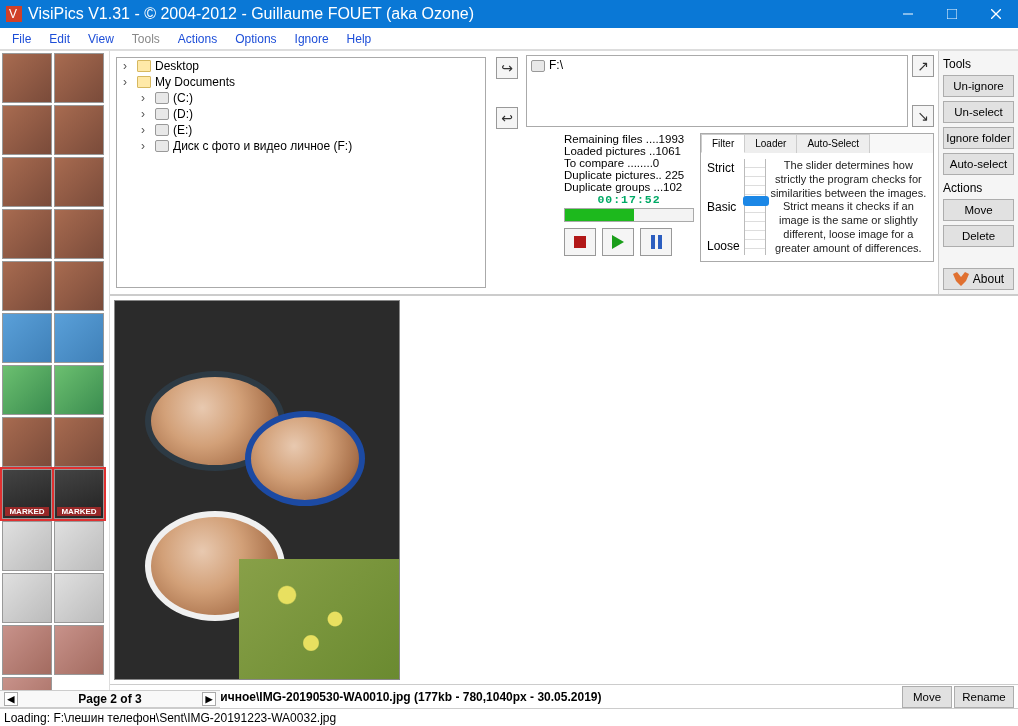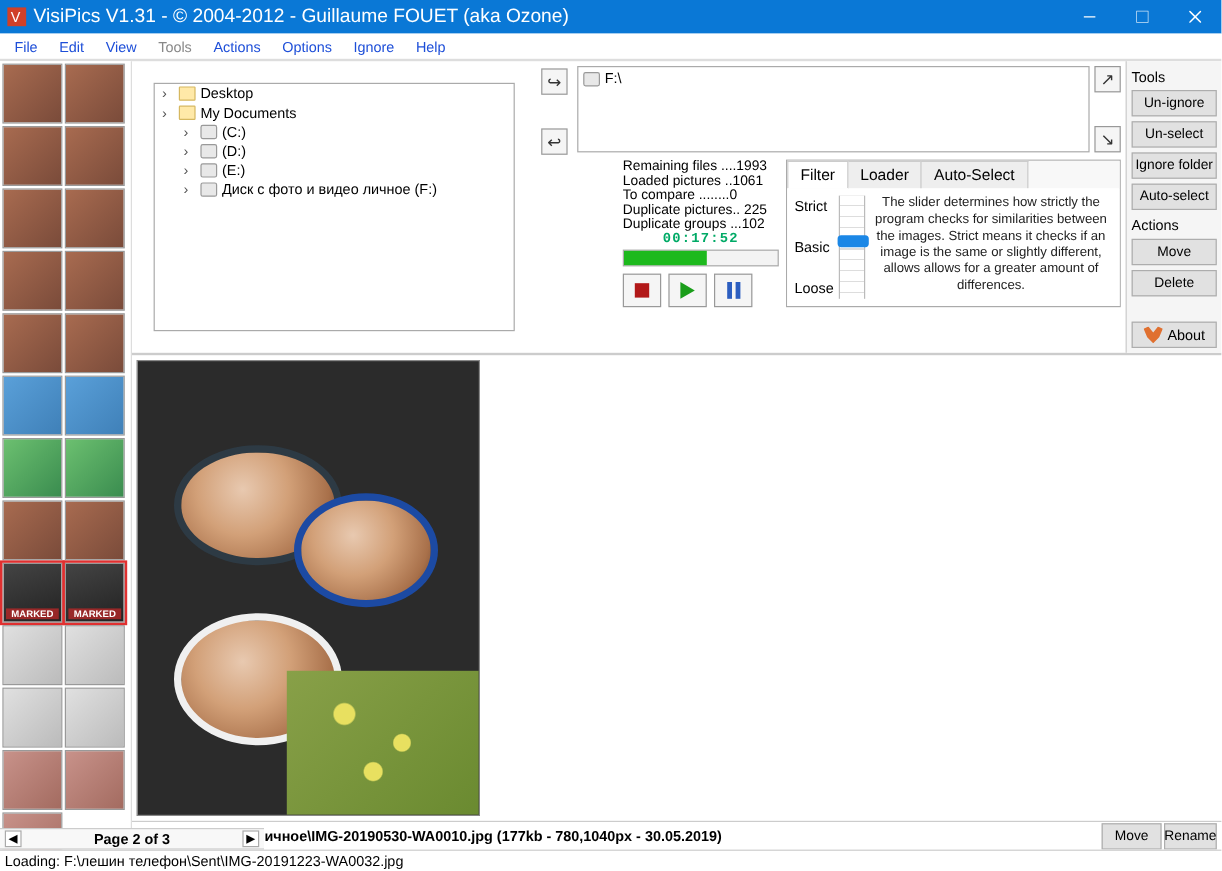--- a/index.html
+++ b/index.html
@@ -21,21 +21,21 @@
 .thumb.g3 { background: linear-gradient(135deg,#6cc070,#3a8c4f); }
 .thumb.g4 { background: linear-gradient(160deg,#444,#222); }
 .thumb.mark { outline: 2px solid #e03030; }
 .thumb.mark::after { content: "MARKED"; position: absolute; bottom: 2px; left: 2px; right: 2px; font-size: 8px; color: #fff; background: rgba(200,40,40,.7); text-align: center; font-weight: bold; }
 .thumb.g5 { background: linear-gradient(135deg,#e0e0e0,#bbb); }
 .thumb.g6 { background: linear-gradient(135deg,#c8928a,#a36b60); }
 .pager { height: 18px; border-top: 1px solid #ccc; border-bottom: 1px solid #ccc; display: flex; align-items: center; justify-content: space-between; padding: 0 4px; font-weight: bold; background: #f8f8f8; }
 .arrow { width: 14px; height: 14px; border: 1px solid #aaa; display: flex; align-items: center; justify-content: center; font-size: 9px; background: #fff; }
 .mid { flex: 1; display: flex; flex-direction: column; min-width: 0; }
 .toprow { display: flex; height: 260px; border-bottom: 1px solid #ccc; }
-.treewrap { width: 301px; border: 1px solid #aaa; margin: 18px; background: #fff; overflow: auto; }
+.treewrap { width: 370px; border: 1px solid #aaa; margin: 6px; background: #fff; overflow: auto; }
 .treewrap ul { list-style: none; padding-left: 18px; }
 .treewrap > ul { padding-left: 6px; }
 .treewrap li { padding: 1px 0; display: flex; align-items: center; gap: 4px; white-space: nowrap; }
 .treewrap li.has::before { content: "›"; width: 10px; color: #555; }
 .treewrap li.open::before { content: "⌄"; width: 10px; color: #555; }
 .foldericon { width: 14px; height: 12px; background: #ffe9a8; border: 1px solid #d6b860; border-radius: 1px; display: inline-block; }
 .pcicon { width: 14px; height: 12px; background: #dce8f5; border: 1px solid #8aa; display: inline-block; }
 .driveicon { width: 14px; height: 12px; background: #e8e8e8; border: 1px solid #999; border-radius: 2px; display: inline-block; }
 .addbtns { width: 30px; display: flex; flex-direction: column; align-items: center; justify-content: flex-start; padding-top: 6px; gap: 28px; }
 .smallbtn { width: 22px; height: 22px; border: 1px solid #999; background: #f5f5f5; display: flex; align-items: center; justify-content: center; font-size: 14px; color: #333; }
@@ -51,21 +51,21 @@
 .progress { height: 14px; border: 1px solid #aaa; background: #f3f3f3; margin-top: 2px; position: relative; }
 .progress .fill { position: absolute; left: 0; top: 0; bottom: 0; width: 54%; background: #1db91d; }
 .playrow { display: flex; gap: 6px; margin-top: 6px; }
 .playbtn { width: 32px; height: 28px; border: 1px solid #999; background: #f5f5f5; display: flex; align-items: center; justify-content: center; }
 .stopic { width: 12px; height: 12px; background: #b21818; }
 .playic { width: 0; height: 0; border-left: 12px solid #1a9e1a; border-top: 7px solid transparent; border-bottom: 7px solid transparent; }
 .pauseic { display: flex; gap: 3px; }
 .pauseic span { width: 4px; height: 14px; background: #2c5ec0; }
 .tabs { border: 1px solid #aaa; flex: 1; display: flex; flex-direction: column; min-width: 0; }
 .tabhdr { display: flex; background: #f8f8f8; }
-.tab { padding: 3px 10px; border: 1px solid #ccc; border-bottom: none; margin-right: -1px; background: #eee; font-size: 13px; }
+.tab { padding: 3px 10px; border: 1px solid #ccc; border-bottom: none; margin-right: -1px; background: #eee; font-size: 10px; }
 .tab.active { background: #fff; border-bottom: 1px solid #fff; position: relative; z-index: 1; }
 .tabbody { flex: 1; display: flex; padding: 6px; gap: 4px; background: #fff; }
 .labels { display: flex; flex-direction: column; justify-content: space-between; font-size: 11.5px; padding: 2px 0; }
 .slider { width: 22px; background: repeating-linear-gradient(#fff,#fff 8px,#ddd 8px,#ddd 9px); position: relative; border-left: 1px solid #bbb; border-right: 1px solid #bbb; }
 .slider .thumb2 { position: absolute; left: -2px; width: 26px; height: 10px; background: #1b87e6; border-radius: 3px; top: 38%; }
 .desc { flex: 1; font-size: 11px; text-align: center; line-height: 1.25; color: #222; }
 .rightpanel { width: 80px; border-left: 1px solid #ccc; padding: 4px; display: flex; flex-direction: column; gap: 4px; background: #f5f5f5; }
 .section { font-size: 12px; color: #000; margin-top: 2px; }
 .btn { height: 22px; border: 1px solid #adadad; background: #e1e1e1; display: flex; align-items: center; justify-content: center; font-size: 11.5px; }
 .aboutbtn { display: flex; align-items: center; gap: 4px; justify-content: center; }
@@ -240,21 +240,21 @@
             </div>
             <div class="tabbody">
               <div class="labels">
                 <span>Strict</span>
                 <span>Basic</span>
                 <span>Loose</span>
               </div>
               <div class="slider">
                   <div class="thumb2"></div>
                 </div>
-              <div class="desc">The slider determines how strictly the program checks for similarities between the images. Strict means it checks if an image is the same or slightly different, allows allows for a greater amount of differences.</div>
+              <div class="desc">The slider determines how strictly the program checks for similarities between the images. Strict means it checks if an image is the same or slightly different, loose image for a greater amount of differences.</div>
             </div>
           </div>
         </div>
       </div>
 
       <div class="rightpanel">
         <div class="section">Tools</div>
         <div class="btn">Un-ignore</div>
         <div class="btn">Un-select</div>
         <div class="btn">Ignore folder</div>
@@ -279,21 +279,21 @@
         <div class="bucket b3"></div>
         <div class="flowers"></div>
       </div>
     </div>
 
     <div class="filestatus">
       <span class="label">F:</span>
       <span class="label">\Фото и видео личное\IMG-20190530-WA0010.jpg (177kb - 780,1040px - 30.05.2019)</span>
       <span class="spacer"></span>
       <div class="btn" style="width:50px;margin-right:2px">Move</div>
-      <div class="btn" style="width:44px">Rename</div>
+      <div class="btn" style="width:60px">Rename</div>
     </div>
   </div>
 </div>
 
 <div style="position:absolute; left:0; bottom:18px; width:220px;">
   <div class="pager">
     <div class="arrow">◀</div>
     <span>Page 2 of 3</span>
     <div class="arrow">▶</div>
   </div>

